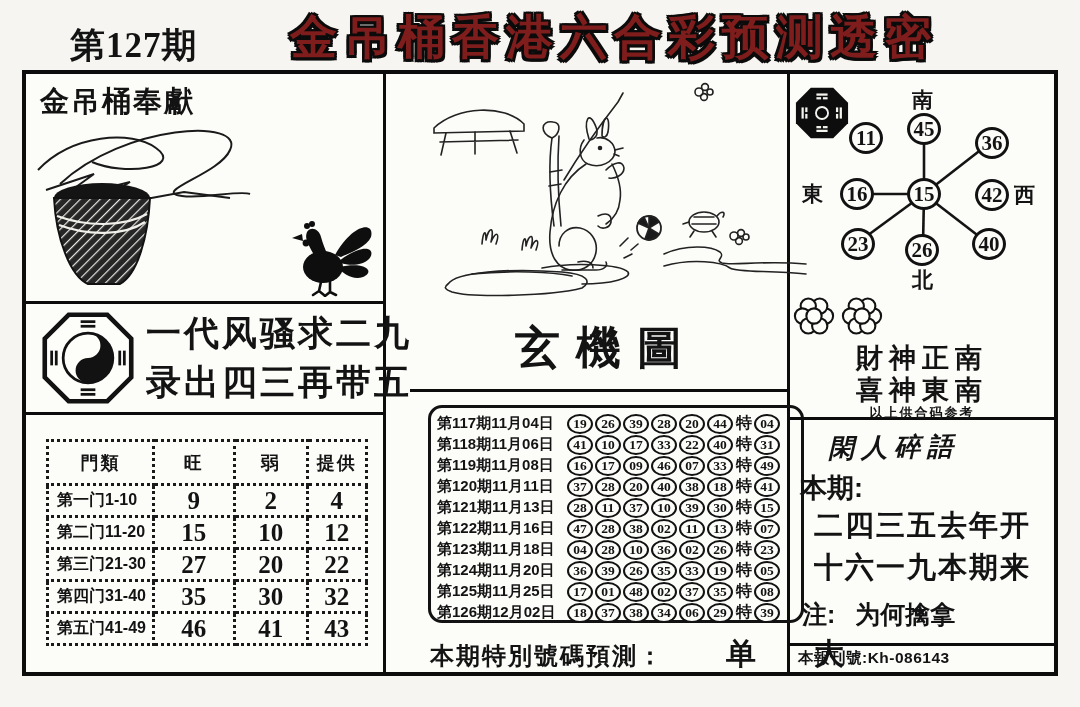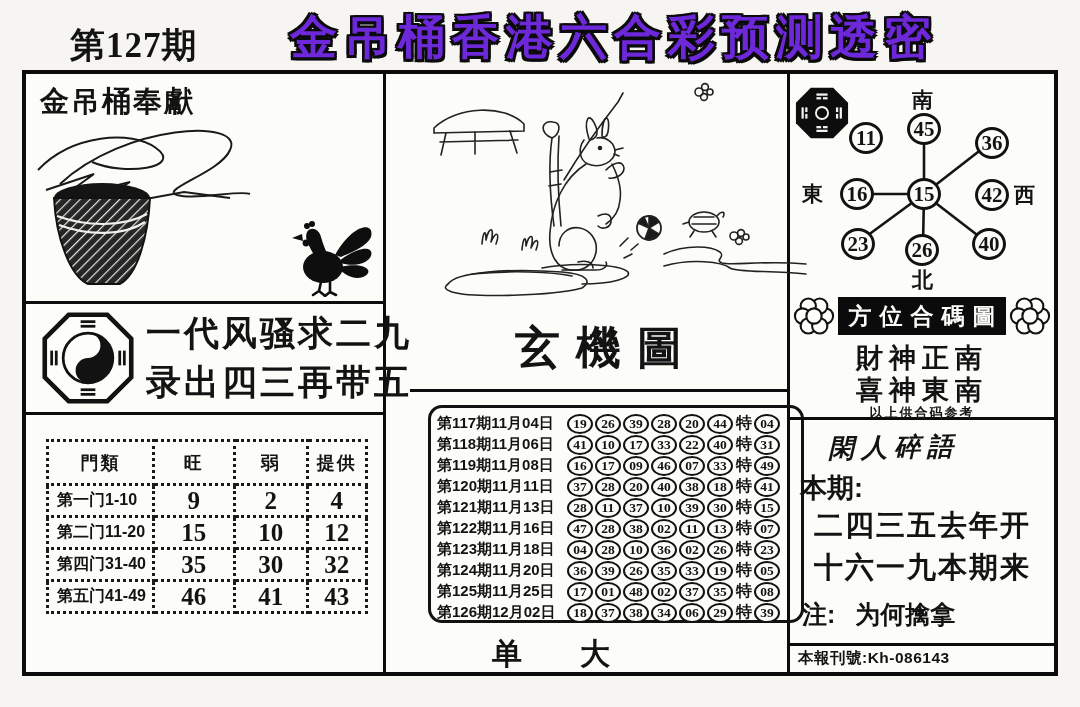--- a/index.html
+++ b/index.html
@@ -3,21 +3,21 @@
 <meta charset="utf-8">
 <style>
   *{box-sizing:border-box;margin:0;padding:0;}
   html,body{background:#e9e8e4;}
   .page{position:relative;width:1080px;height:707px;background:#f6f5f1;
         font-family:"Liberation Sans",sans-serif;color:#131313;overflow:hidden;}
   
   .hdr-issue{position:absolute;left:70px;top:22px;font-family:"Liberation Serif",serif;
              font-weight:bold;font-size:35px;letter-spacing:1px;}
   .hdr-title{position:absolute;left:290px;top:6px;font-size:47px;font-weight:900;letter-spacing:7px;
-             color:#6d28d9;white-space:nowrap;
+             color:#7f1d1d;white-space:nowrap;
              text-shadow:-2.5px -2.5px 0 #0b0b0b,2.5px -2.5px 0 #0b0b0b,-2.5px 2.5px 0 #0b0b0b,
                          2.5px 2.5px 0 #0b0b0b,-2.5px 0 0 #0b0b0b,2.5px 0 0 #0b0b0b,
                          0 -2.5px 0 #0b0b0b,0 2.5px 0 #0b0b0b;}
   
   .sheet{position:absolute;left:22px;top:70px;width:1036px;height:606px;
          border:4px solid #0c0c0c;background:#fcfcf9;display:flex;}
   .col{position:relative;height:100%;}
   .col-left{width:360px;border-right:3px solid #0c0c0c;}
   .col-mid{width:404px;border-right:3px solid #0c0c0c;padding-left:24px;}
   .col-right{flex:1;}
@@ -196,20 +196,26 @@
               <td class="num">2</td>
               <td class="num">4</td>
             </tr>
               <tr>
               <td class="lab">第二门11-20</td>
               <td class="num">15</td>
               <td class="num">10</td>
               <td class="num">12</td>
             </tr>
               <tr>
+              <td class="lab">第三门21-30</td>
+              <td class="num">27</td>
+              <td class="num">20</td>
+              <td class="num">22</td>
+            </tr>
+              <tr>
               <td class="lab">第四门31-40</td>
               <td class="num">35</td>
               <td class="num">30</td>
               <td class="num">32</td>
             </tr>
               <tr>
               <td class="lab">第五门41-49</td>
               <td class="num">46</td>
               <td class="num">41</td>
               <td class="num">43</td>
@@ -388,20 +394,21 @@
             <span class="num-circle">37</span>
             <span class="num-circle">38</span>
             <span class="num-circle">34</span>
             <span class="num-circle">06</span>
             <span class="num-circle">29</span>
             <span class="res-te">特</span>
             <span class="num-circle">39</span>
           </div>
           </div>
         <div class="prediction">
+          <span class="pred-label">本期特別號碼預測：</span>
           <span class="pred-v1">单</span>
           <span class="pred-v2">大</span>
         </div>
       </div>
     </div>
 
     <div class="col col-right">
       <div class="sec right-a">
         <div class="compass">
           <svg class="compass-lines" width="258" height="222" viewBox="0 0 258 222">
@@ -451,21 +458,20 @@
             <g fill="#fdfdfa" stroke="#121212" stroke-width="2.2">
               <circle cx="37" cy="22" r="8"></circle>
                 <circle cx="31" cy="11.6" r="8"></circle>
                 <circle cx="19" cy="11.6" r="8"></circle>
               <circle cx="13" cy="22" r="8"></circle>
                 <circle cx="19" cy="32.4" r="8"></circle>
                 <circle cx="31" cy="32.4" r="8"></circle>
               <circle cx="25" cy="22" r="8"></circle>
             </g>
           </svg>
-          <div class="banner-bar">方位合碼圖</div>
           <svg width="48" height="42" viewBox="0 0 50 44">
             <g fill="#fdfdfa" stroke="#121212" stroke-width="2.2">
               <circle cx="37" cy="22" r="8"></circle>
                 <circle cx="31" cy="11.6" r="8"></circle>
                 <circle cx="19" cy="11.6" r="8"></circle>
               <circle cx="13" cy="22" r="8"></circle>
                 <circle cx="19" cy="32.4" r="8"></circle>
                 <circle cx="31" cy="32.4" r="8"></circle>
               <circle cx="25" cy="22" r="8"></circle>
             </g>

